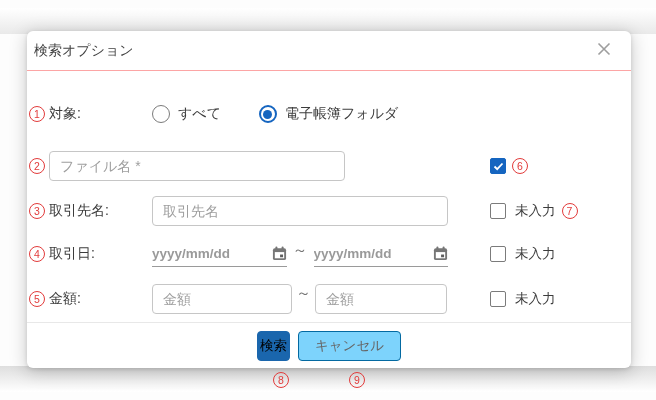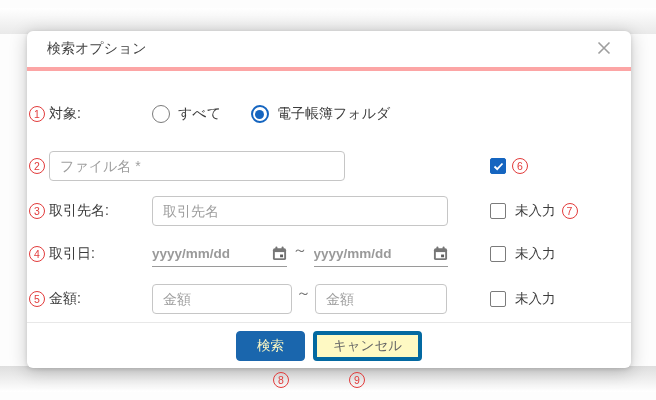--- a/index.html
+++ b/index.html
@@ -26,22 +26,22 @@
     position:absolute;left:27px;top:31px;width:604px;height:337px;
     background:#ffffff;border-radius:6px;
     box-shadow:0 3px 18px rgba(0,0,0,.22), 0 1px 4px rgba(0,0,0,.12);
     z-index:1;
     display:flex;flex-direction:column;
   }
   
   .dlg-header{
     height:40px;flex:0 0 40px;
     display:flex;align-items:center;
-    padding:0 16px 0 20px;
-    border-bottom:4px solid #fca5a5;
+    padding:0 16px 0 7px;
+    border-bottom:1px solid #fca5a5;
   }
   .dlg-title{font-size:14px;color:#424242;}
   .close-btn{
     margin-left:auto;width:22px;height:22px;border:none;background:none;
     display:flex;align-items:center;justify-content:center;cursor:pointer;
   }
   
   .dlg-body{flex:1 1 auto;padding:14px 16px 0 2px;}
   .row{
     position:relative;display:flex;align-items:center;height:30px;
@@ -54,21 +54,21 @@
   .ann{
     width:16px;height:16px;flex:0 0 16px;margin-right:4px;
     border:1px solid var(--annotation);border-radius:50%;
     color:var(--annotation);font-size:10.5px;line-height:1;
     display:flex;align-items:center;justify-content:center;
   }
   .row-label{width:103px;flex:0 0 103px;font-size:14px;color:#3c3c3c;}
   .control{display:flex;width:296px;flex:0 0 296px;}
   
   .radio-opt{display:flex;align-items:center;cursor:pointer;}
-  .radio-opt + .radio-opt{margin-left:30px;font-family:Liberation Serif, serif;}
+  .radio-opt + .radio-opt{margin-left:38px;font-family:Liberation Serif, serif;}
   .radio{
     width:18px;height:18px;border-radius:50%;
     border:1.5px solid #7b7b7b;background:#fff;
     display:flex;align-items:center;justify-content:center;
   }
   .radio.selected{border:2px solid var(--control);}
   .radio.selected .radio-dot{width:9px;height:9px;border-radius:50%;background:var(--control);}
   .radio-label{margin-left:8px;font-size:14px;}
   
   .text-input{
@@ -114,22 +114,22 @@
   
   .dlg-footer{
     flex:0 0 46px;border-top:1px solid #e8e8e8;
     display:flex;align-items:center;justify-content:center;gap:8px;
   }
   .btn{
     height:30px;border-radius:4px;font-size:13.5px;cursor:pointer;
     font-family:"Liberation Sans","DejaVu Sans",sans-serif;
     display:flex;align-items:center;justify-content:center;
   }
-  .btn-primary{background:var(--accent);color:#fef9c3;border:1px solid var(--accent);padding:0 20px;}
-  .btn-secondary{background:#fef9c3;color:#666;border:4px solid #0369a1;padding:0 16px;}
+  .btn-primary{background:var(--accent);color:#000000;border:1px solid var(--accent);padding:0 2px;}
+  .btn-secondary{background:#7dd3fc;color:#666;border:1px solid #0369a1;padding:0 16px;}
   .ann-floating{position:absolute;z-index:2;}
   .ann-8{left:273px;top:372px;}
   .ann-9{left:349px;top:372px;}
 </style>
 </head>
 <body>
 
 <div class="backdrop-band-top"></div>
 <div class="backdrop-band-bottom"></div>
 

